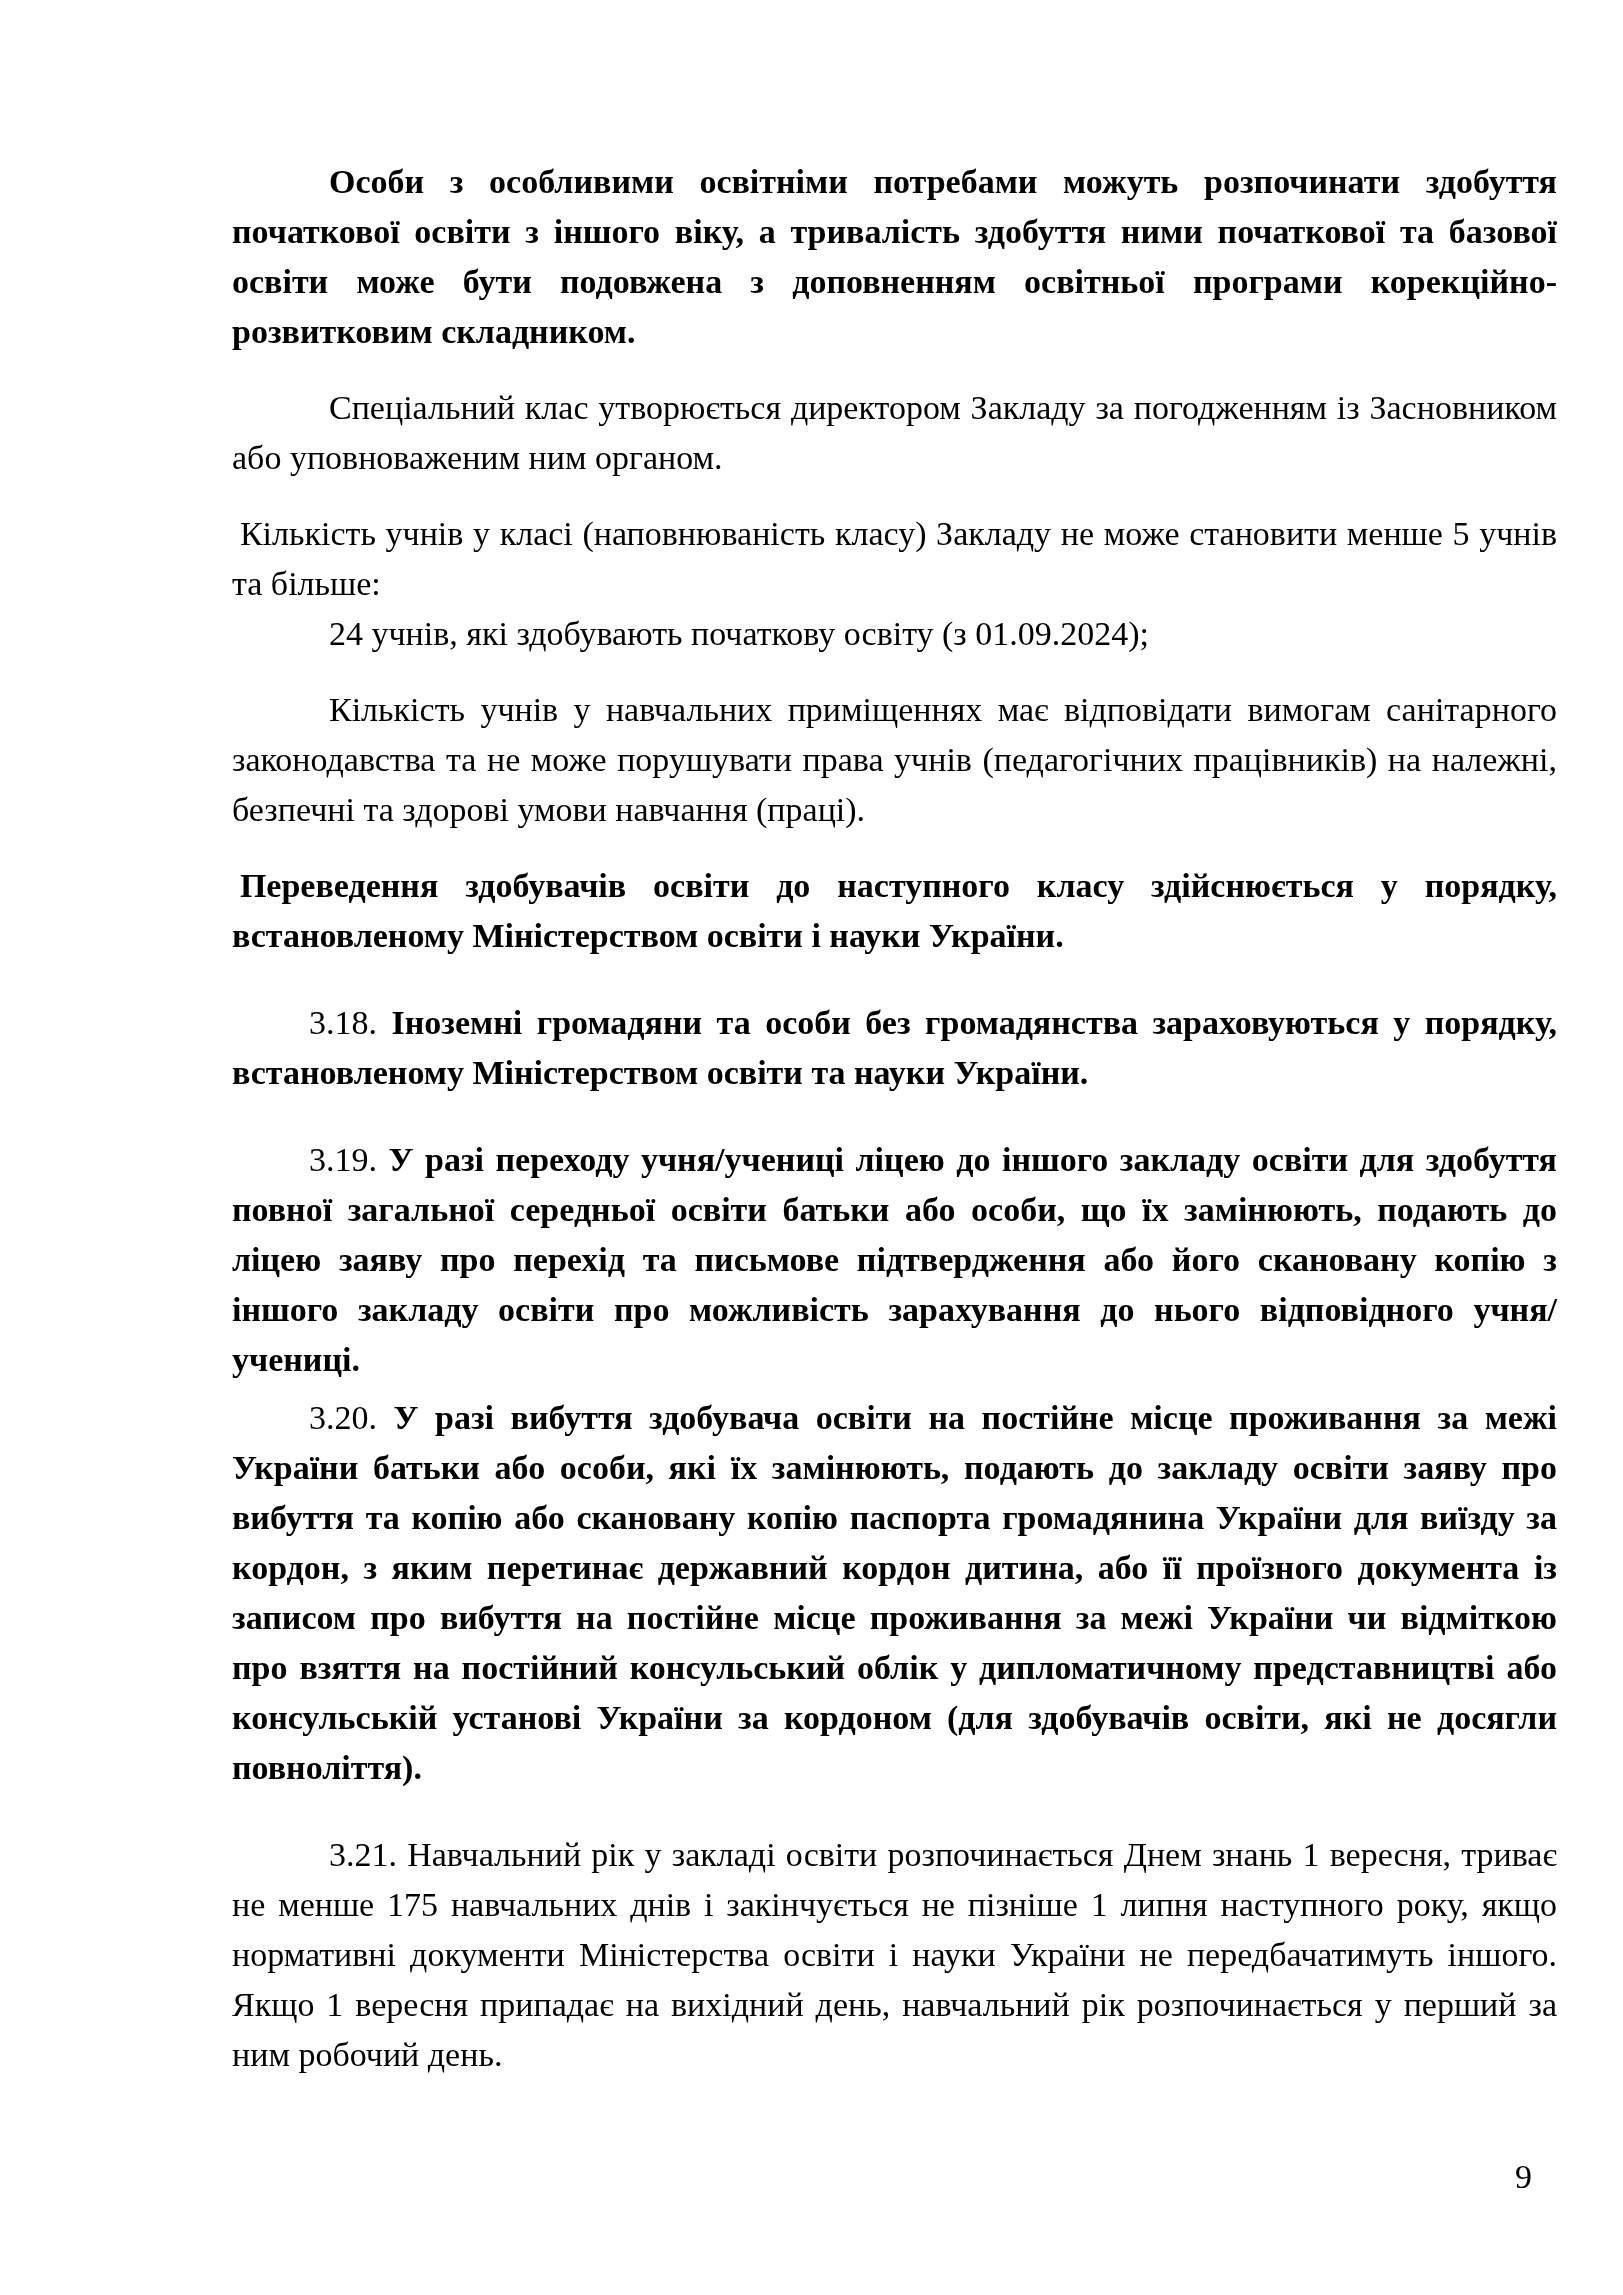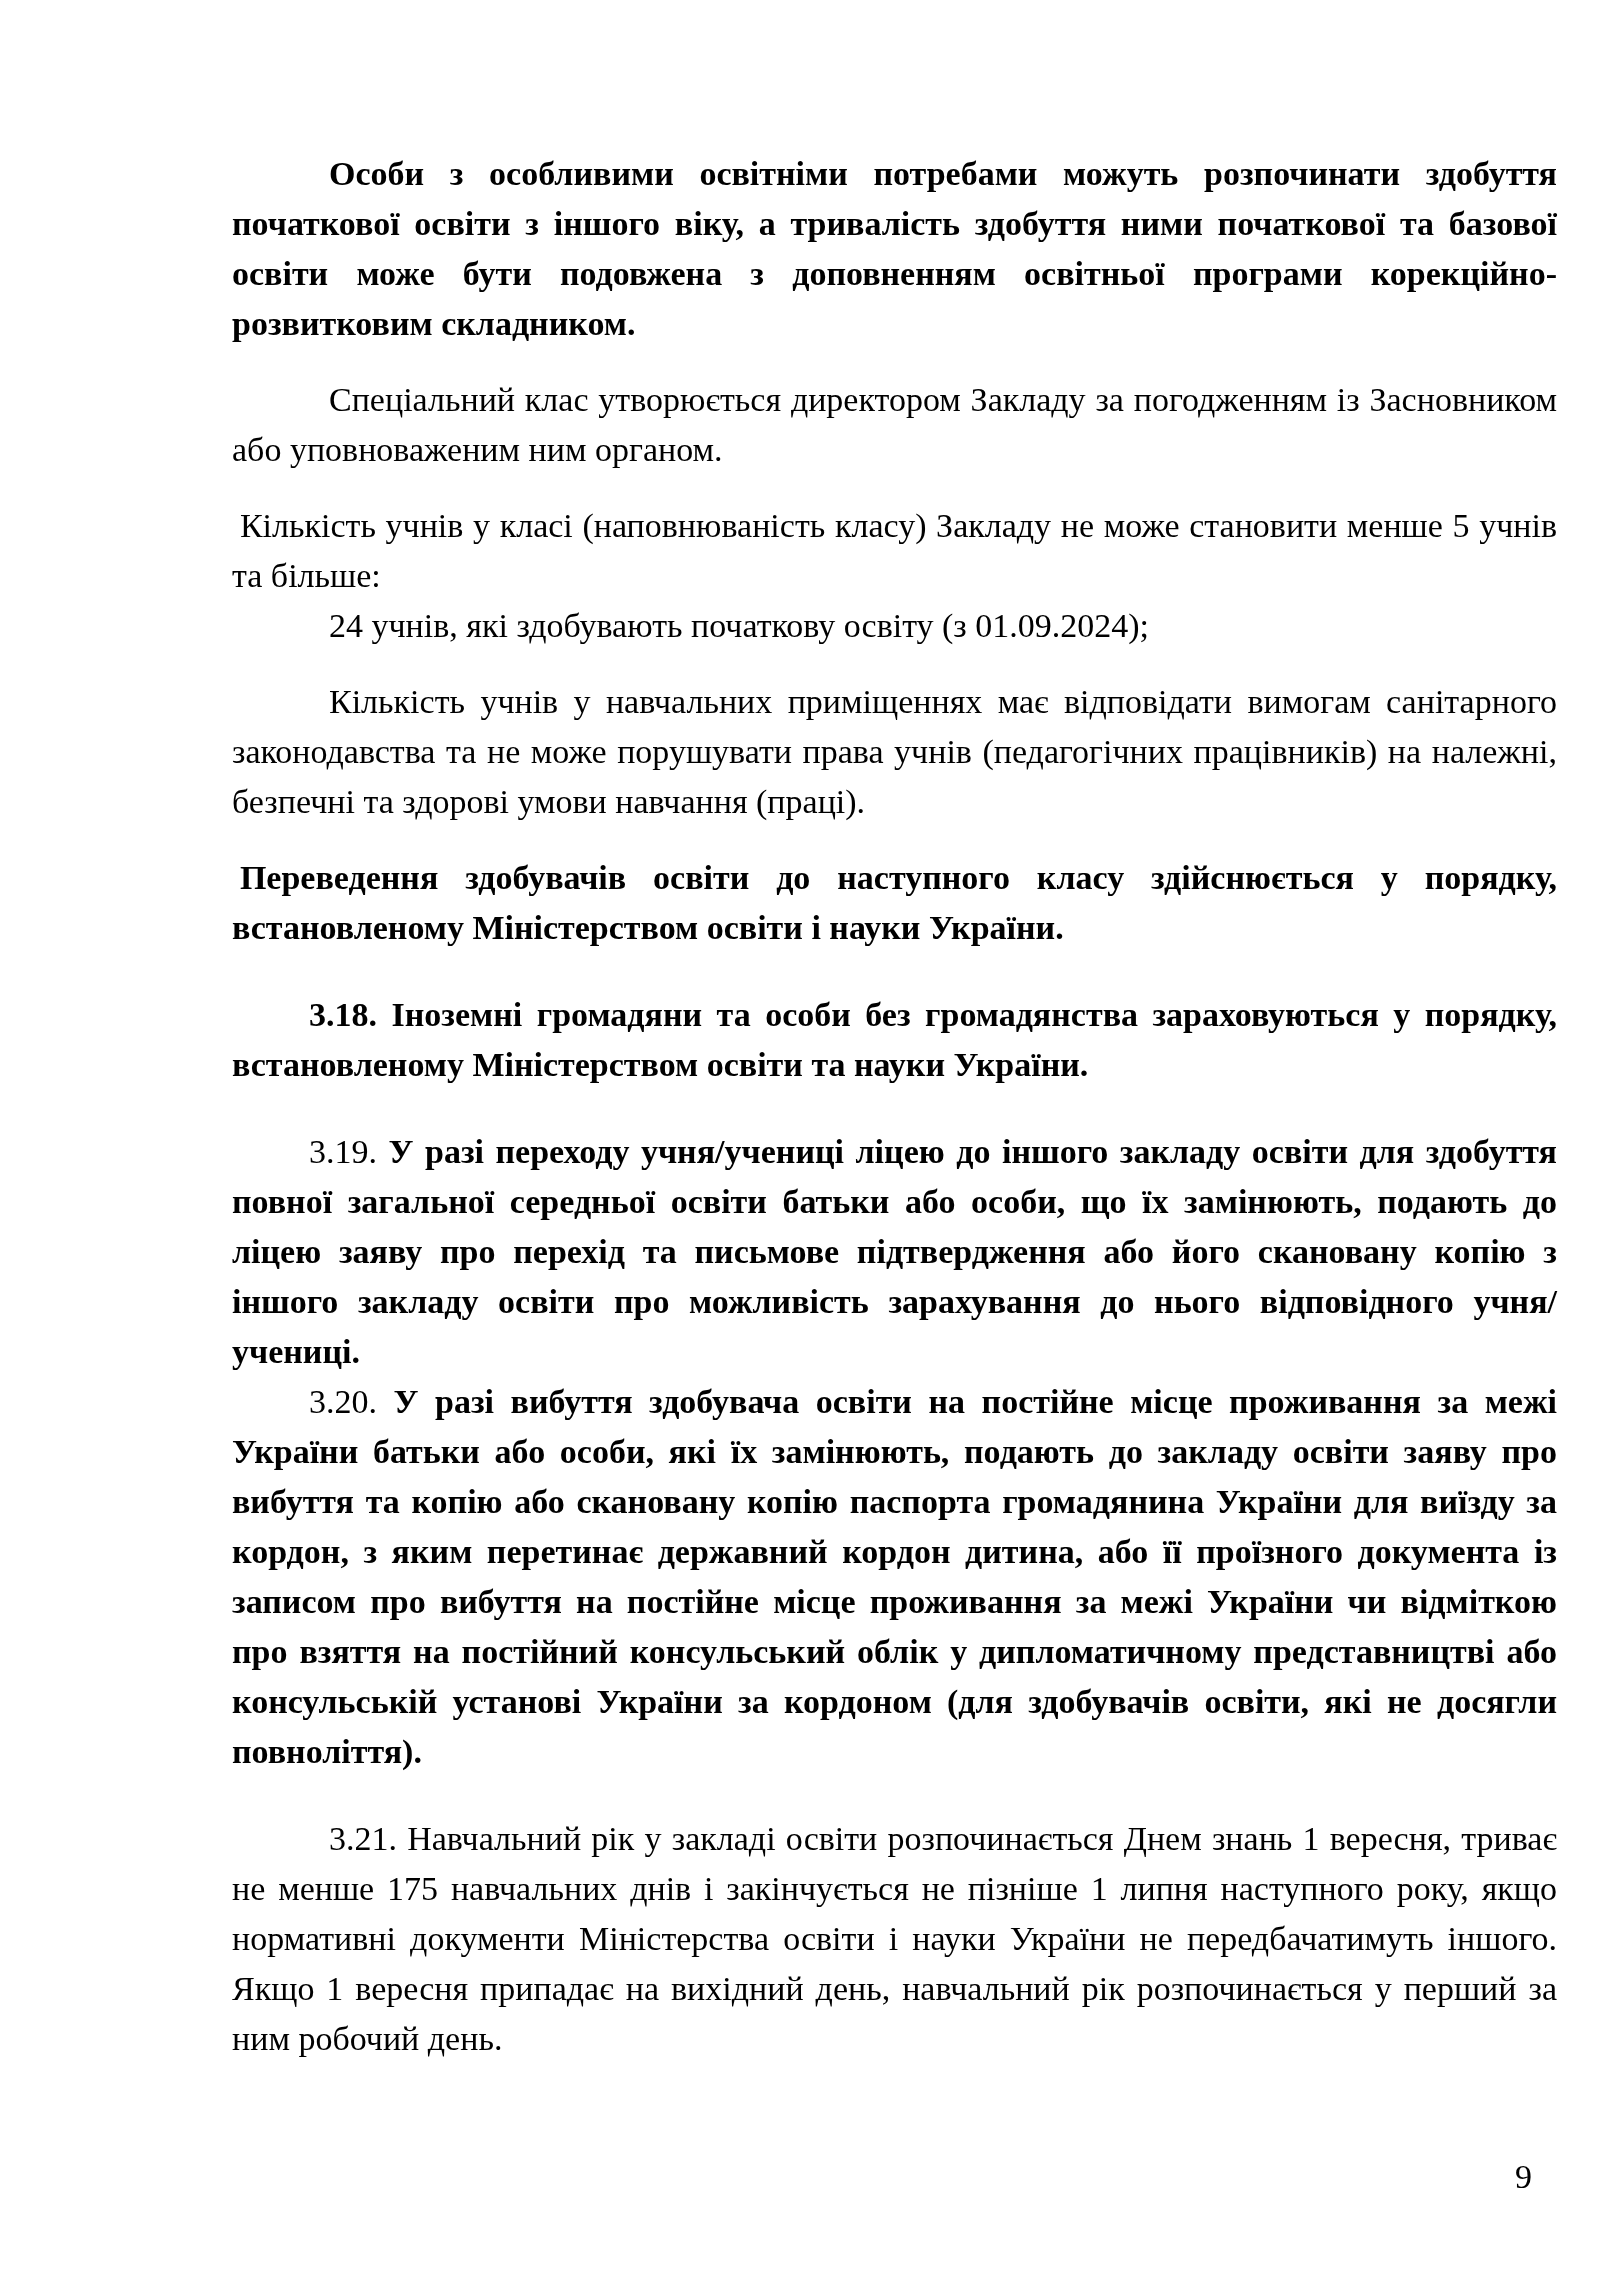--- a/index.html
+++ b/index.html
@@ -6,41 +6,41 @@
   body { width: 1623px; height: 2295px; position: relative; overflow: hidden; }
   .page {
     position: absolute; left: 232px; top: 149px; width: 1325px;
     font-family: "Liberation Serif", serif; color: #000; font-size: 34px;
     line-height: 50px;
   }
   .p { margin: 0; text-align: justify; text-align-last: left; }
   .ind { text-indent: 97px; }
   .ind2 { text-indent: 77px; }
   .lead { text-indent: 7.9px; }
-  .b { font-weight: bold; }
+  .b { font-weight: bold; margin-top: 8px; }
   .gap-s { margin-top: 26px; }
   .gap-m { margin-top: 37px; }
   .gap-xl { margin-top: 63px; }
   .list-line { margin: 0; padding-left: 97px; }
   .pagenum {
     position: absolute; left: 1515px; top: 2158px; font-family: "Liberation Serif", serif;
     font-size: 34px; color: #000;
   }
 </style>
 </head>
 <body>
 
 <div class="page">
   <p class="p ind b">Особи з особливими освітніми потребами можуть розпочинати здобуття початкової освіти з іншого віку, а тривалість здобуття ними початкової та базової освіти може бути подовжена з доповненням освітньої програми корекційно-розвитковим складником.</p>
   <p class="p ind gap-s">Спеціальний клас утворюється директором Закладу за погодженням із Засновником або уповноваженим ним органом.</p>
   <p class="p lead gap-s">Кількість учнів у класі (наповнюваність класу) Закладу не може становити менше 5 учнів та більше:</p>
   <p class="list-line gap-s">24 учнів, які здобувають початкову освіту (з 01.09.2024);</p>
   <p class="p ind gap-s">Кількість учнів у навчальних приміщеннях має відповідати вимогам санітарного законодавства та не може порушувати права учнів (педагогічних працівників) на належні, безпечні  та здорові умови навчання (праці).</p>
   <p class="p lead b gap-s">Переведення здобувачів освіти до наступного класу здійснюється у порядку, встановленому Міністерством освіти і науки України.</p>
-  <p class="p ind2 b gap-m"><span style="font-weight:bold">3.18.</span> <span>Іноземні громадяни та особи без громадянства зараховуються у порядку, встановленому Міністерством освіти та науки України.</span></p>
+  <p class="p ind2 b gap-m"><span style="font-weight:normal">3.18.</span> <span>Іноземні громадяни та особи без громадянства зараховуються у порядку, встановленому Міністерством освіти та науки України.</span></p>
   <p class="p ind2 b gap-m"><span style="font-weight:normal">3.19.</span> <span>У разі переходу учня/учениці ліцею до іншого закладу освіти для здобуття повної загальної середньої освіти батьки або особи, що їх замінюють, подають до ліцею заяву про перехід та письмове підтвердження або його скановану копію з іншого закладу освіти про можливість зарахування до нього відповідного учня/учениці.</span></p>
   <p class="p ind2 b"><span style="font-weight:normal">3.20.</span> <span>У разі вибуття здобувача освіти на постійне місце проживання за межі України батьки або особи, які їх замінюють, подають до закладу освіти заяву про вибуття та копію або скановану копію паспорта громадянина України для виїзду за кордон,  з яким перетинає державний кордон дитина, або її проїзного документа із записом про вибуття на постійне місце проживання за межі України чи відміткою про взяття на постійний консульський облік у дипломатичному представництві або консульській установі України за кордоном (для здобувачів освіти, які не досягли повноліття).</span></p>
   <p class="p ind gap-m"><span>3.21.</span> <span>Навчальний рік у закладі освіти розпочинається Днем знань 1 вересня, триває не менше 175 навчальних днів і закінчується не пізніше 1 липня наступного року, якщо нормативні документи Міністерства освіти і науки України не передбачатимуть іншого. Якщо 1 вересня припадає на вихідний день, навчальний рік розпочинається у перший за ним робочий день.</span></p>
 
 </div>
 
 <div class="pagenum">9</div>
 
 
 </body></html>

